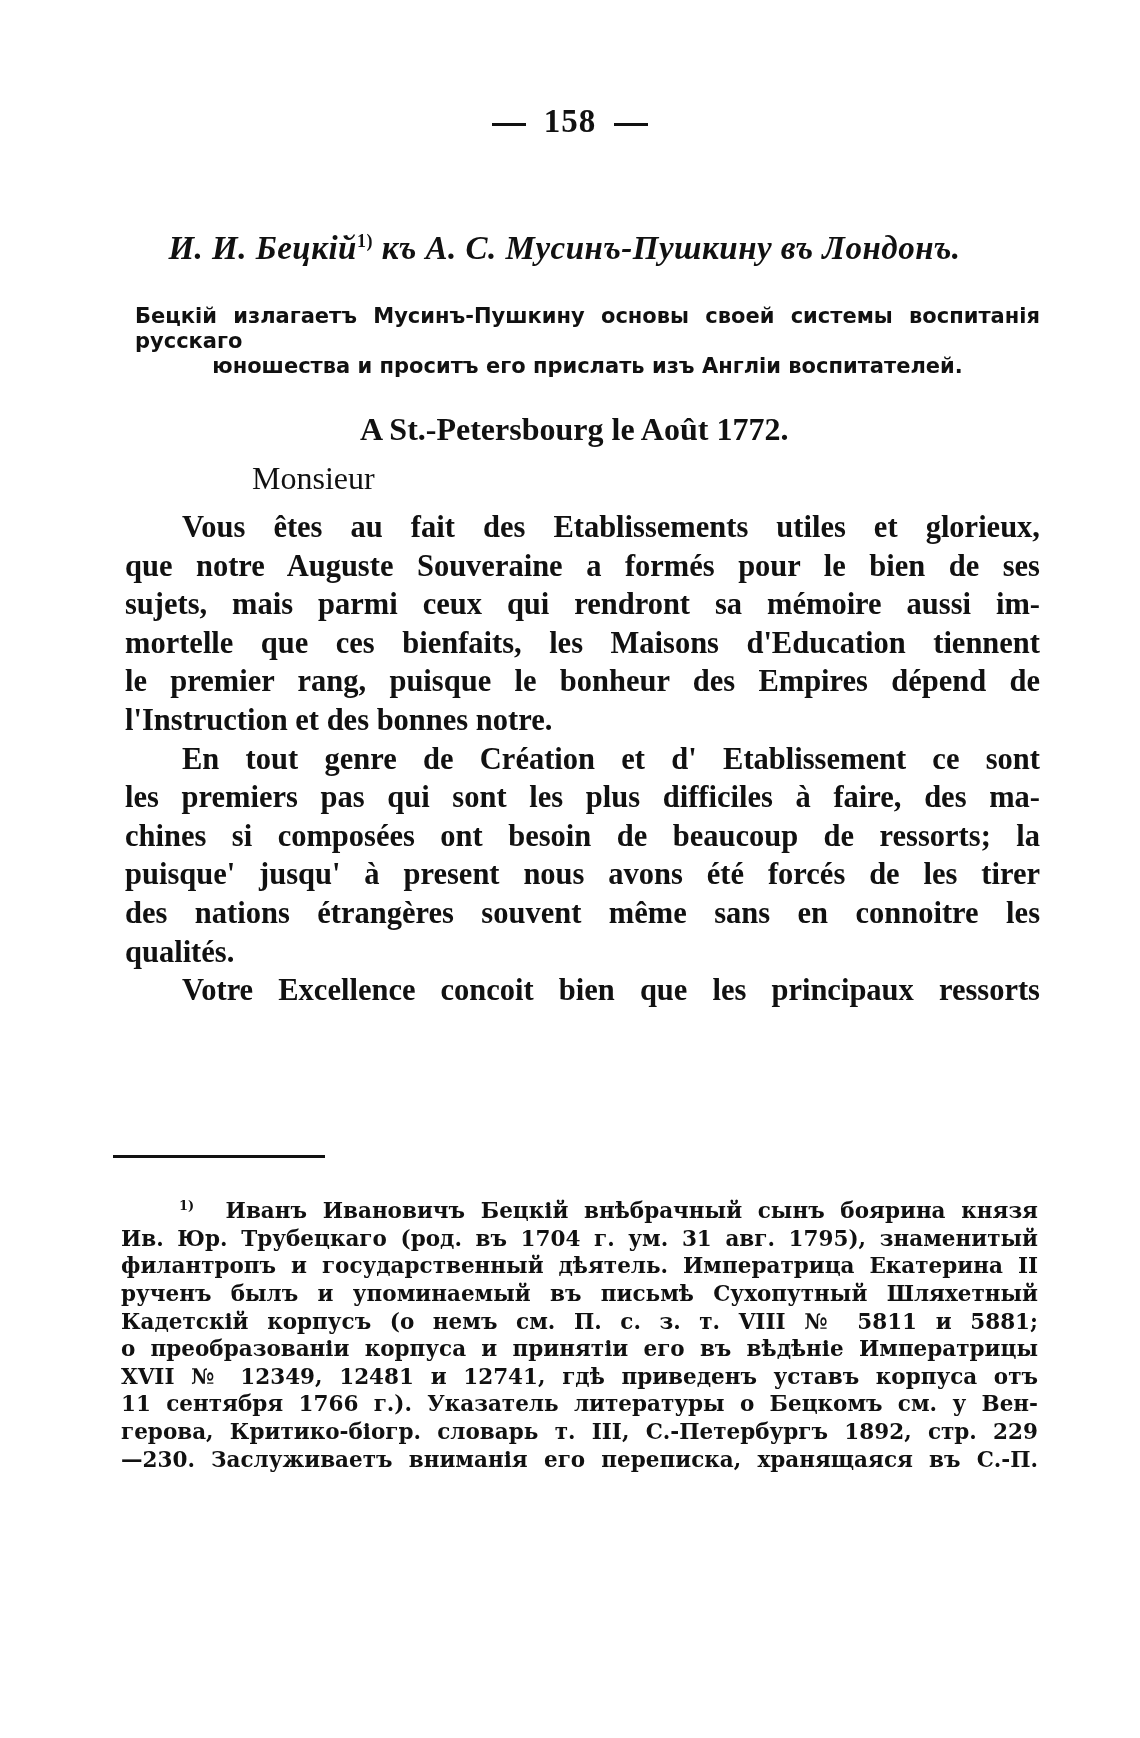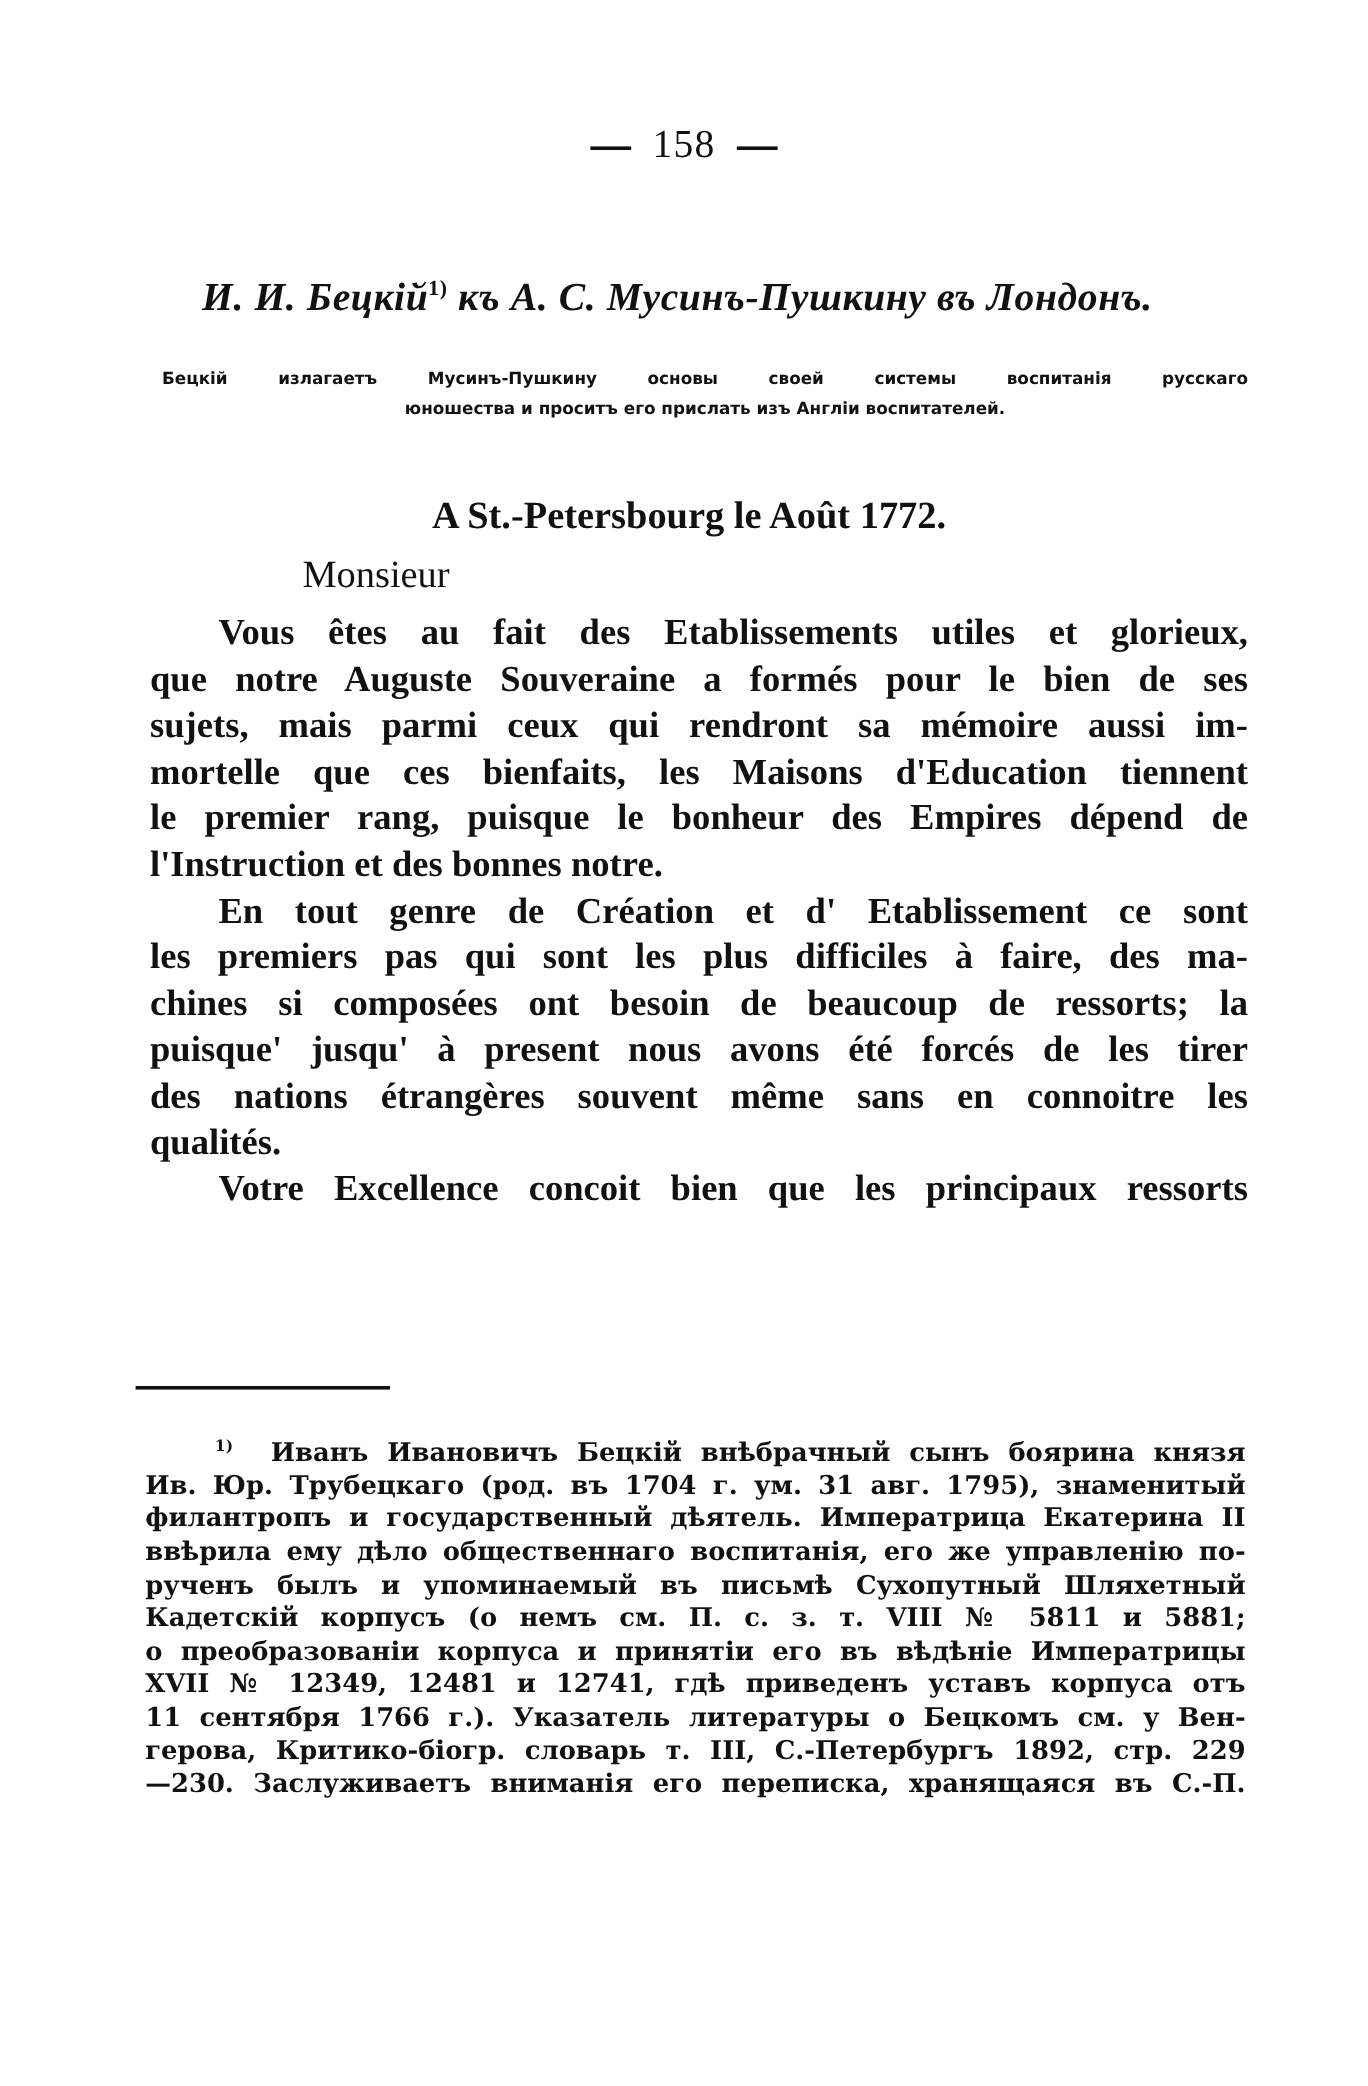--- a/index.html
+++ b/index.html
@@ -6,34 +6,34 @@
     body {
       width: 1140px; height: 1738px;
       background: #ffffff;
       color: #111111;
       font-family: "Liberation Serif", "DejaVu Serif", serif;
       position: relative;
       overflow: hidden;
     }
     .page-number {
       position: absolute; top: 103px; left: 0; width: 1140px;
-      text-align: center; font-size: 33px; font-weight: normal;
+      text-align: center; font-size: 33px; font-weight: bold;
       letter-spacing: 1px;
     }
     .page-number .dash { display: inline-block; width: 34px; height: 3px; background:#111; vertical-align: middle; margin: 0 18px; }
     .title {
       position: absolute; top: 230px; left: 0; width: 1129px;
       text-align: center; font-size: 33px; font-style: italic; font-weight: bold;
       letter-spacing: 0.5px;
     }
     .title sup { font-size: 18px; font-style: normal; }
     .summary {
       position: absolute; top: 304px; left: 135px; width: 905px;
       font-family: "DejaVu Sans", sans-serif; font-weight: bold;
-      font-size: 14px; line-height: 25px; text-align: justify;
+      font-size: 21px; line-height: 25px; text-align: justify;
     }
     .summary .l1 { display: block; text-align: justify; text-align-last: justify; }
     .summary .l2 { display: block; text-align: center; }
     .dateline {
       position: absolute; top: 400px; left: 360px; width: 600px;
       font-size: 32px; font-weight: bold; margin-top: 11px;
     }
     .salutation {
       position: absolute; top: 460px; left: 252px;
       font-size: 32px; font-weight: normal;
@@ -99,21 +99,20 @@
     <span class="line first">Votre Excellence concoit bien que les principaux ressorts</span>
   </div>
 </div>
 
 <div class="rule"></div>
 
 <div class="footnote">
   <span class="line first"><sup>1)</sup>&nbsp;&nbsp;<span>Иванъ Ивановичъ Бецкій внѣбрачный сынъ боярина князя</span></span>
   <span class="line">Ив. Юр. Трубецкаго (род. въ 1704 г. ум. 31 авг. 1795), знаменитый</span>
   <span class="line">филантропъ и государственный дѣятель. Императрица Екатерина II</span>
-  <span class="line">ввѣрила ему дѣло общественнаго воспитанія, его же управленію по-</span>
   <span class="line">рученъ былъ и упоминаемый въ письмѣ Сухопутный Шляхетный</span>
   <span class="line">Кадетскій корпусъ (о немъ см. П. с. з. т. VIII № 5811 и 5881;</span>
   <span class="line">о преобразованіи корпуса и принятіи его въ вѣдѣніе Императрицы</span>
   <span class="line">XVII № 12349, 12481 и 12741, гдѣ приведенъ уставъ корпуса отъ</span>
   <span class="line">11 сентября 1766 г.). Указатель литературы о Бецкомъ см. у Вен-</span>
   <span class="line">герова, Критико-біогр. словарь т. III, С.-Петербургъ 1892, стр. 229</span>
   <span class="line">—230. Заслуживаетъ вниманія его переписка, хранящаяся въ С.-П.</span>
 </div>
 
 </body></html>

